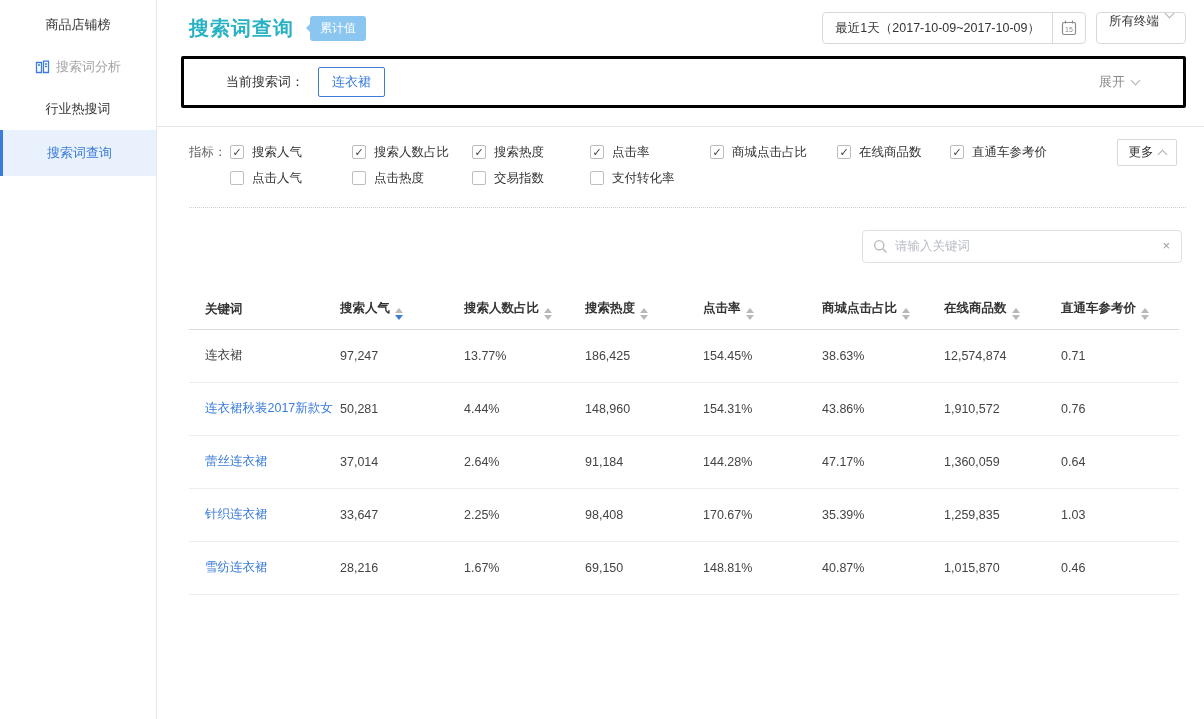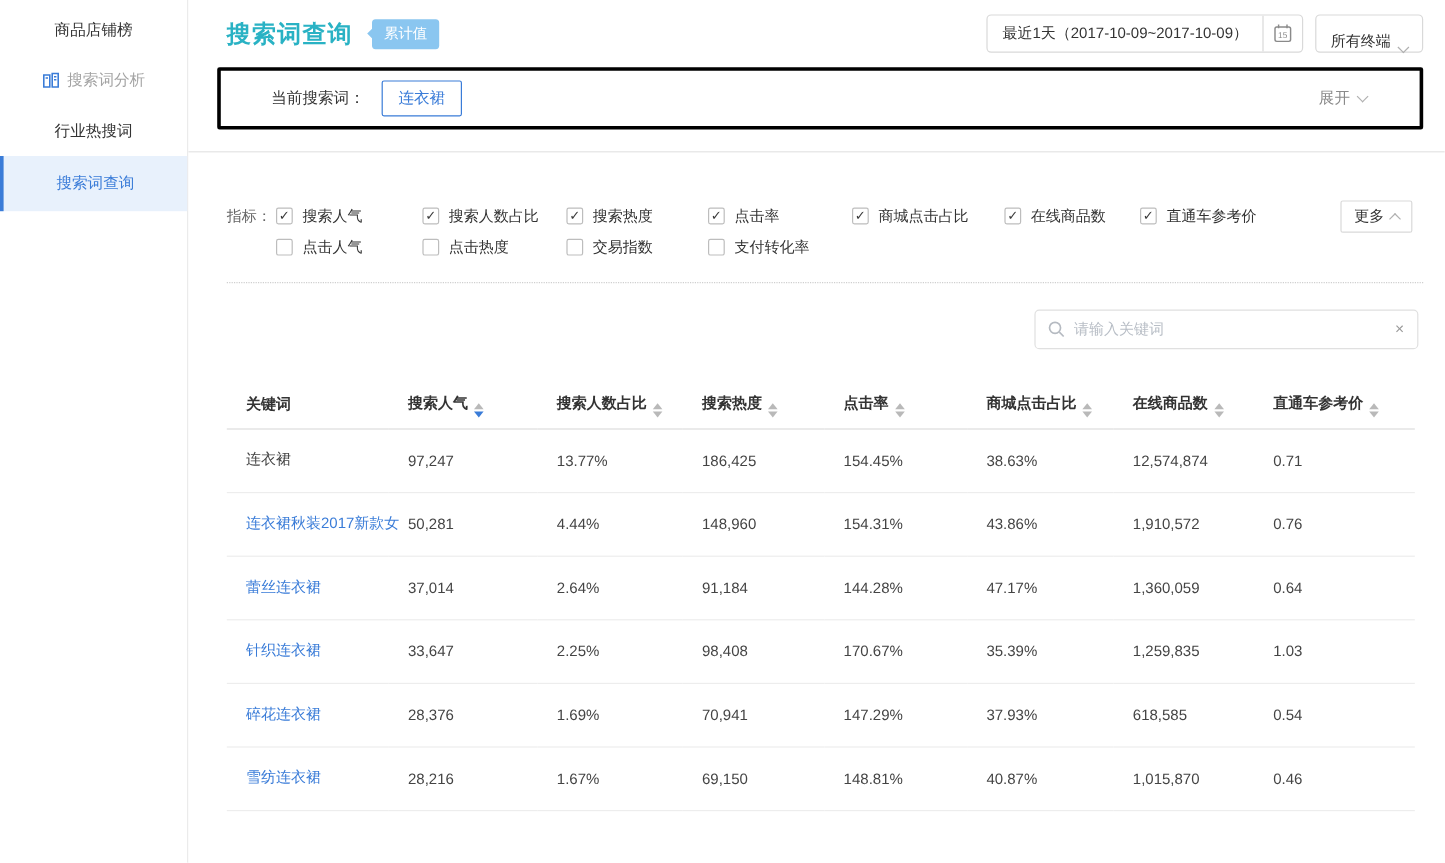--- a/index.html
+++ b/index.html
@@ -22,37 +22,37 @@
   .title { font-size:20px; font-weight:bold; color:#29b2c4; letter-spacing:1px; }
   .badge { position:relative; margin-left:16px; background:#8ac6f0; color:#fff; font-size:12px;
     padding:4px 10px; border-radius:3px; }
   .badge::before { content:""; position:absolute; left:-10px; top:50%; margin-top:-6px;
     border:6px solid transparent; border-right-color:#8ac6f0; }
   .top-controls { margin-left:auto; display:flex; align-items:center; }
   .date-group { display:flex; border:1px solid #d9d9d9; border-radius:4px; height:32px; overflow:hidden; background:#fff; }
   .date-main { padding:0 12px; display:flex; align-items:center; font-size:12.5px; color:#333; cursor:pointer; }
   .date-cal { width:33px; border-left:1px solid #d9d9d9; display:flex; align-items:center; justify-content:center; cursor:pointer; }
   .terminal-btn { margin-left:10px; border:1px solid #d9d9d9; border-radius:4px; height:32px;
-    padding:0 12px; display:flex; align-items:flex-end; font-size:12.5px; color:#333; background:#fff; cursor:pointer; }
+    padding:0 12px; display:flex; align-items:flex-start; font-size:12.5px; color:#333; background:#fff; cursor:pointer; }
 
   .chev { display:inline-block; width:7px; height:7px; border-right:1px solid #b0b0b0;
     border-bottom:1px solid #b0b0b0; transform:rotate(45deg); margin-left:7px; margin-top:-3px; }
   .chev.up { transform:rotate(-135deg); margin-top:4px; }
 
   .term-panel { margin:0 18px 18px 24px; border:3px solid #000000; border-radius:2px; height:52px;
     display:flex; align-items:center; padding:0 44px 0 42px; }
   .term-label { font-size:13px; color:#333; }
   .term-tag { margin-left:14px; border:1px solid #3a7cd8; color:#3a7cd8; font-size:13px;
     padding:5px 13px; border-radius:2px; background:#fff; cursor:pointer; }
   .expand { margin-left:auto; font-size:13px; color:#8a8a8a; cursor:pointer; display:flex; align-items:center; }
 
   .content { border-top:1px solid #e4e4e4; padding-top:12px; position:relative; }
 
   
-  .indicators { position:relative; padding-left:32px;margin-top:28px; }
+  .indicators { position:relative; padding-left:32px; }
   .ind-flex { display:flex; }
   .ind-label { font-size:12.5px; color:#666; width:41px; padding-top:5px; }
   .ind-rows { flex:1; }
   .ind-row { display:flex; height:26px; align-items:center; }
   .ind-item { display:flex; align-items:center; font-size:12.5px; color:#333; cursor:pointer; }
   .w1{width:122px}.w2{width:120px}.w3{width:118px}.w4{width:120px}.w5{width:127px}.w6{width:113px}.w7{width:150px}
   .cb { width:14px; height:14px; border:1px solid #bdbdbd; border-radius:2px; background:#fff;
     margin-right:8px; display:inline-flex; align-items:center; justify-content:center;
     font-size:11px; color:#3c3c3c; line-height:1; }
   .checked .cb::after { content:"✓"; font-weight:bold; }
@@ -304,30 +304,20 @@
           <td><span class="kw-cell link">针织连衣裙</span></td>
           <td>33,647</td>
           <td>2.25%</td>
           <td>98,408</td>
           <td>170.67%</td>
           <td>35.39%</td>
           <td>1,259,835</td>
           <td>1.03</td>
         </tr>
         <tr>
-          <td><span class="kw-cell link">碎花连衣裙</span></td>
-          <td>28,376</td>
-          <td>1.69%</td>
-          <td>70,941</td>
-          <td>147.29%</td>
-          <td>37.93%</td>
-          <td>618,585</td>
-          <td>0.54</td>
-        </tr>
-        <tr>
           <td><span class="kw-cell link">雪纺连衣裙</span></td>
           <td>28,216</td>
           <td>1.67%</td>
           <td>69,150</td>
           <td>148.81%</td>
           <td>40.87%</td>
           <td>1,015,870</td>
           <td>0.46</td>
         </tr>
       </tbody>

